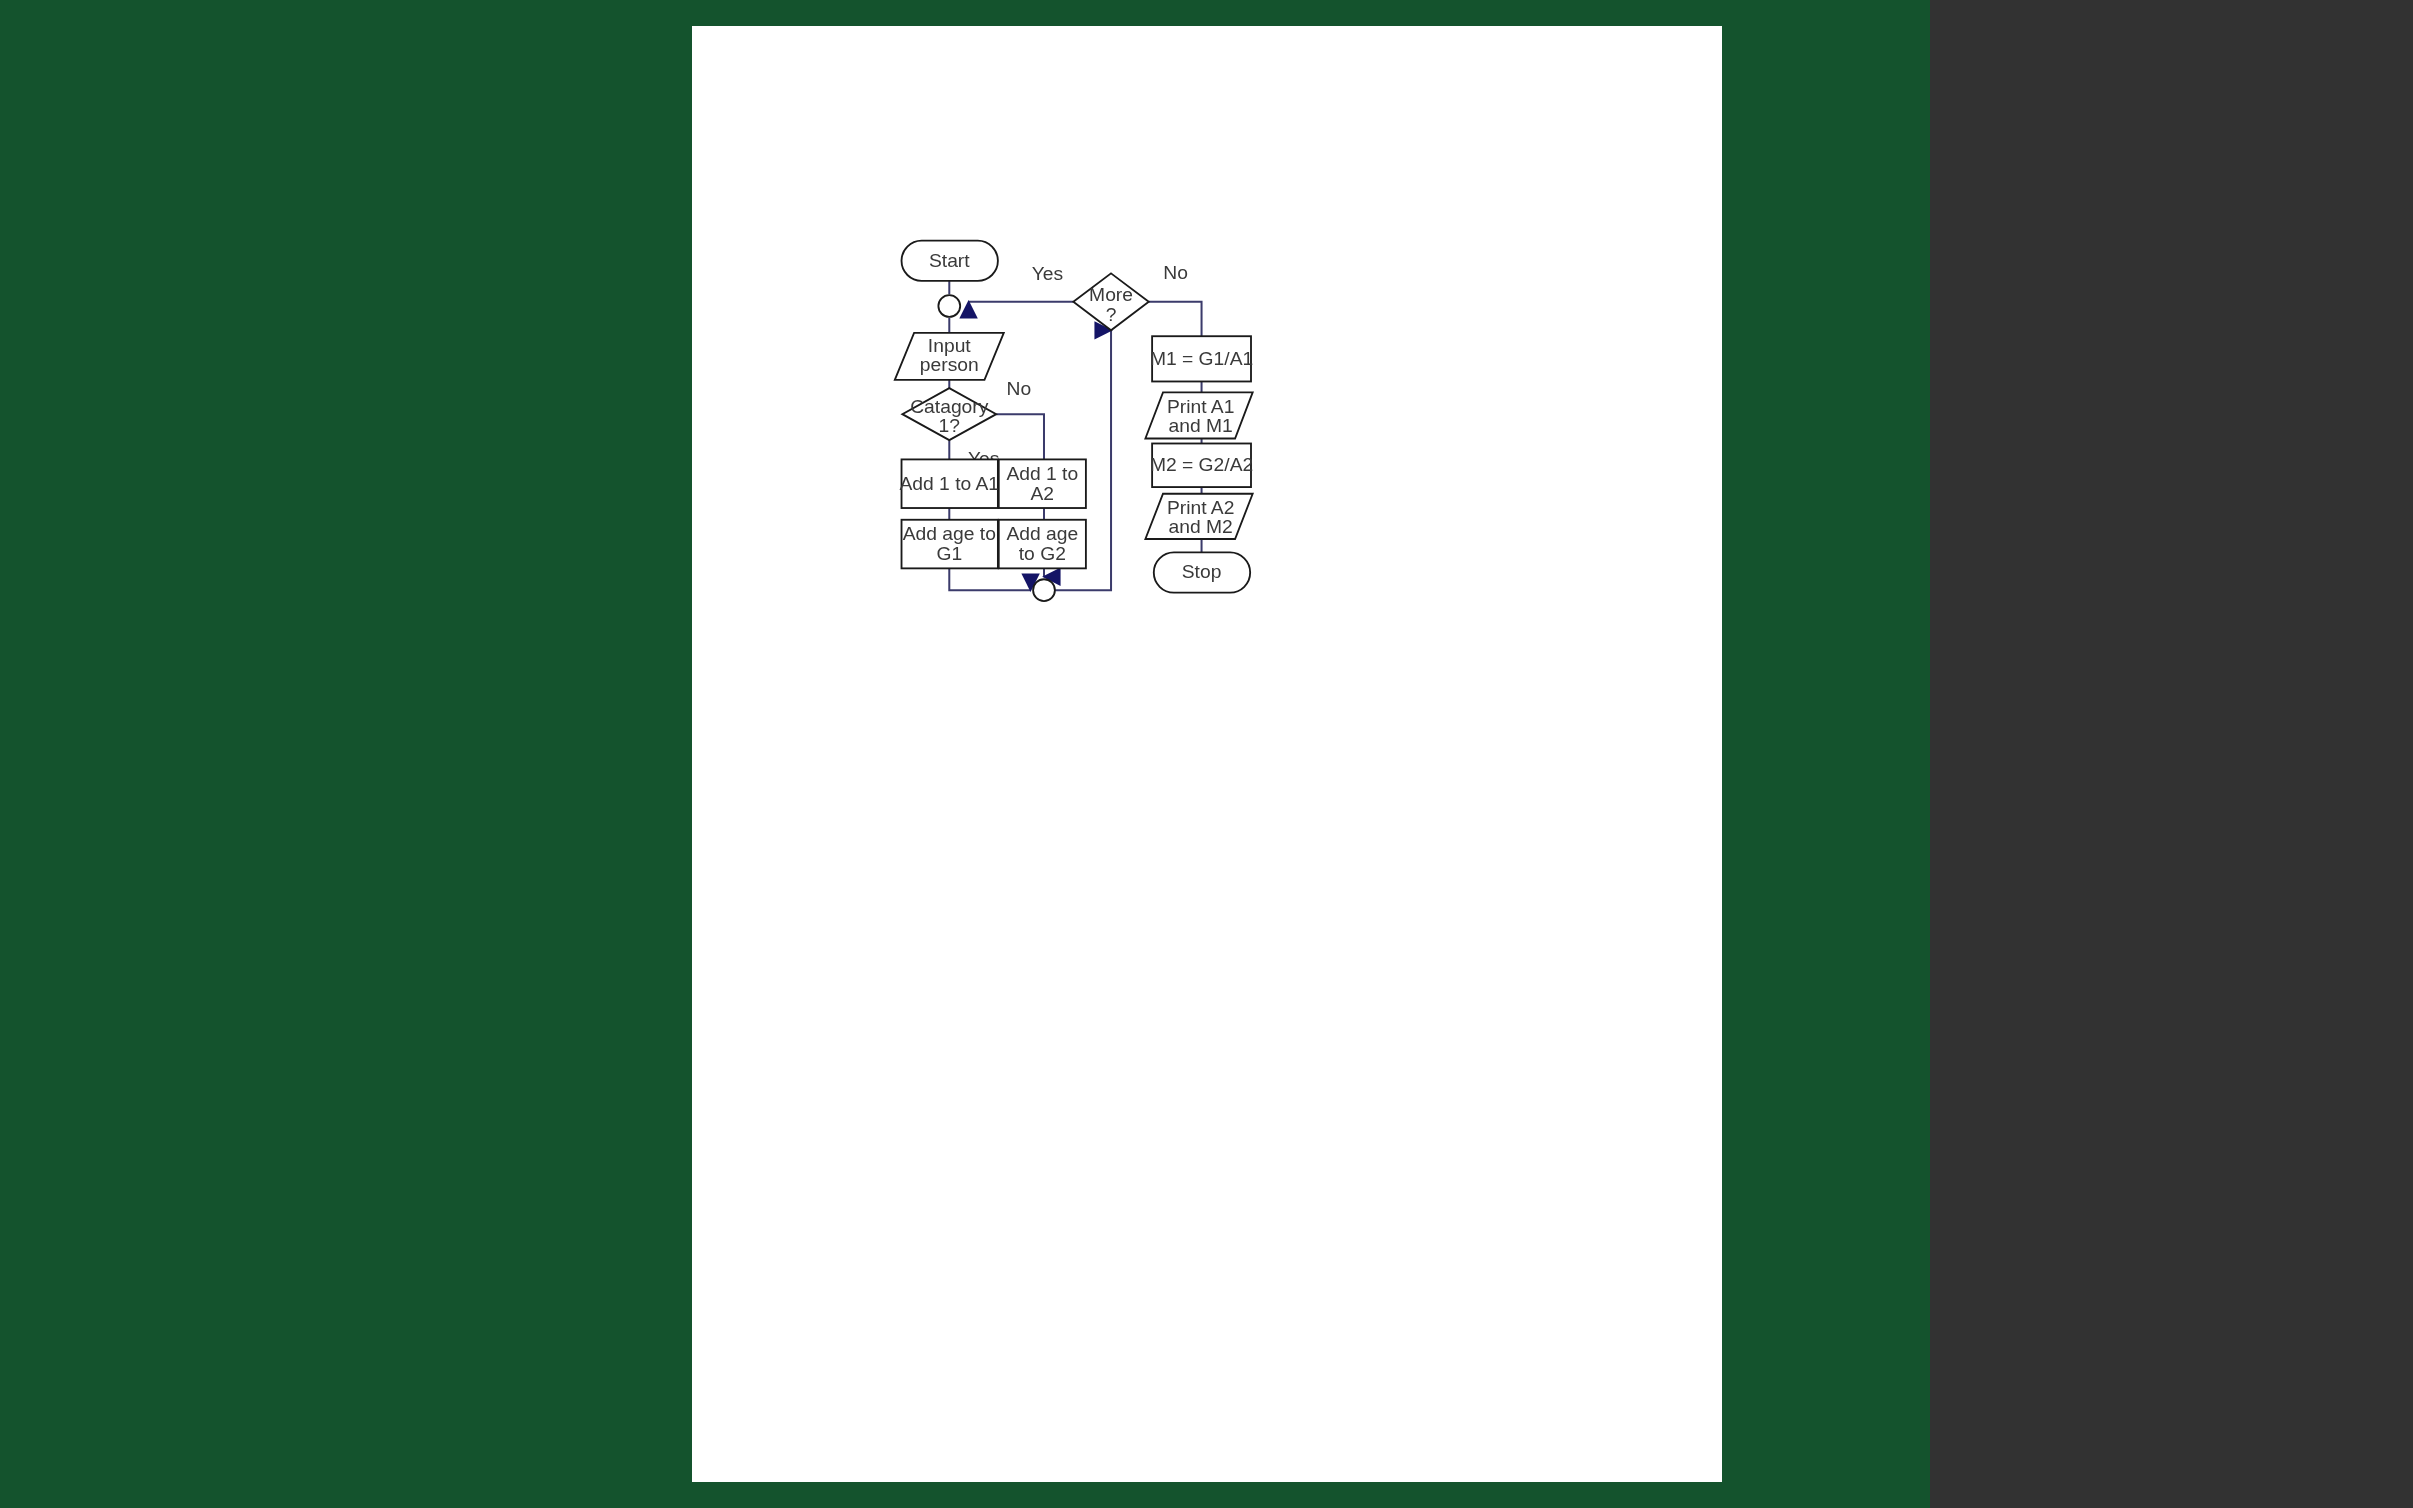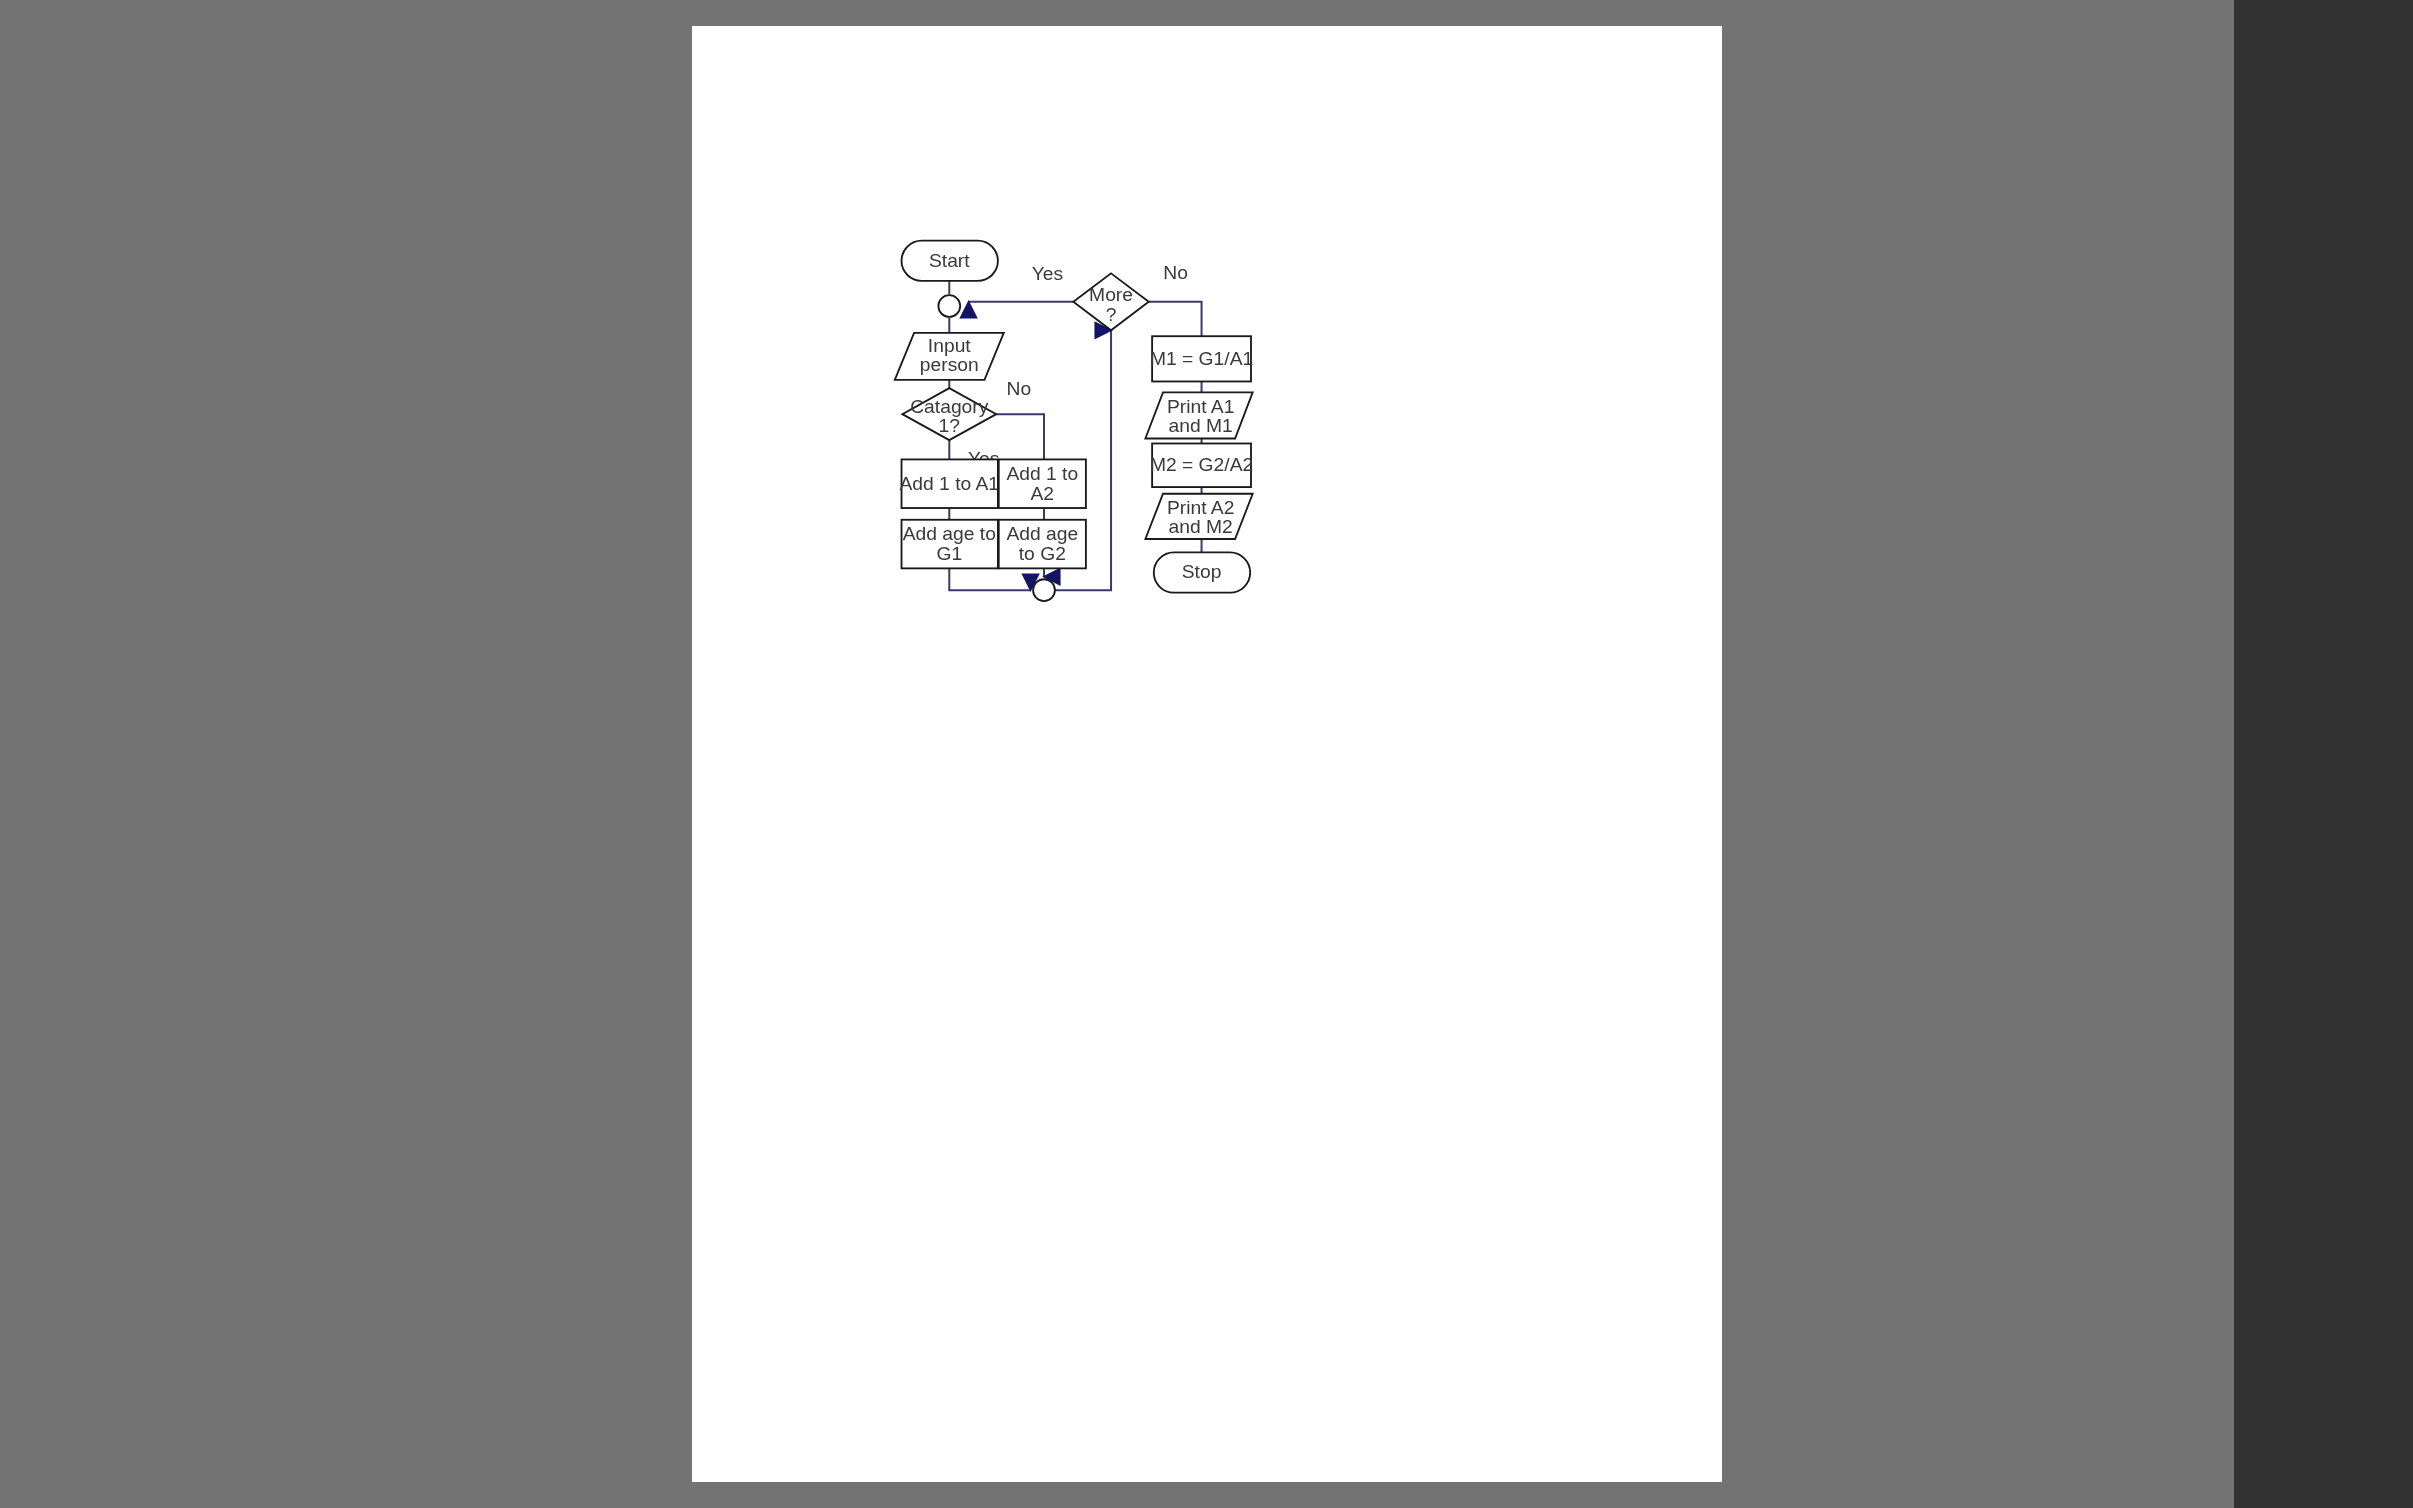--- a/index.html
+++ b/index.html
@@ -6,23 +6,23 @@
     margin: 0;
     padding: 0;
     background: #323232;
     width: 2413px;
     height: 1508px;
     overflow: hidden;
     font-family: "Liberation Sans", sans-serif;
   }
   #viewport {
     position: relative;
-    width: 2234px;
+    width: 1930px;
     height: 1508px;
-    background: #737373;
+    background: #14532d;
   }
   #page {
     position: absolute;
     left: 692px;
     top: 26px;
     width: 1030px;
     height: 1456px;
     background: #ffffff;
   }
   #diagram-svg {

